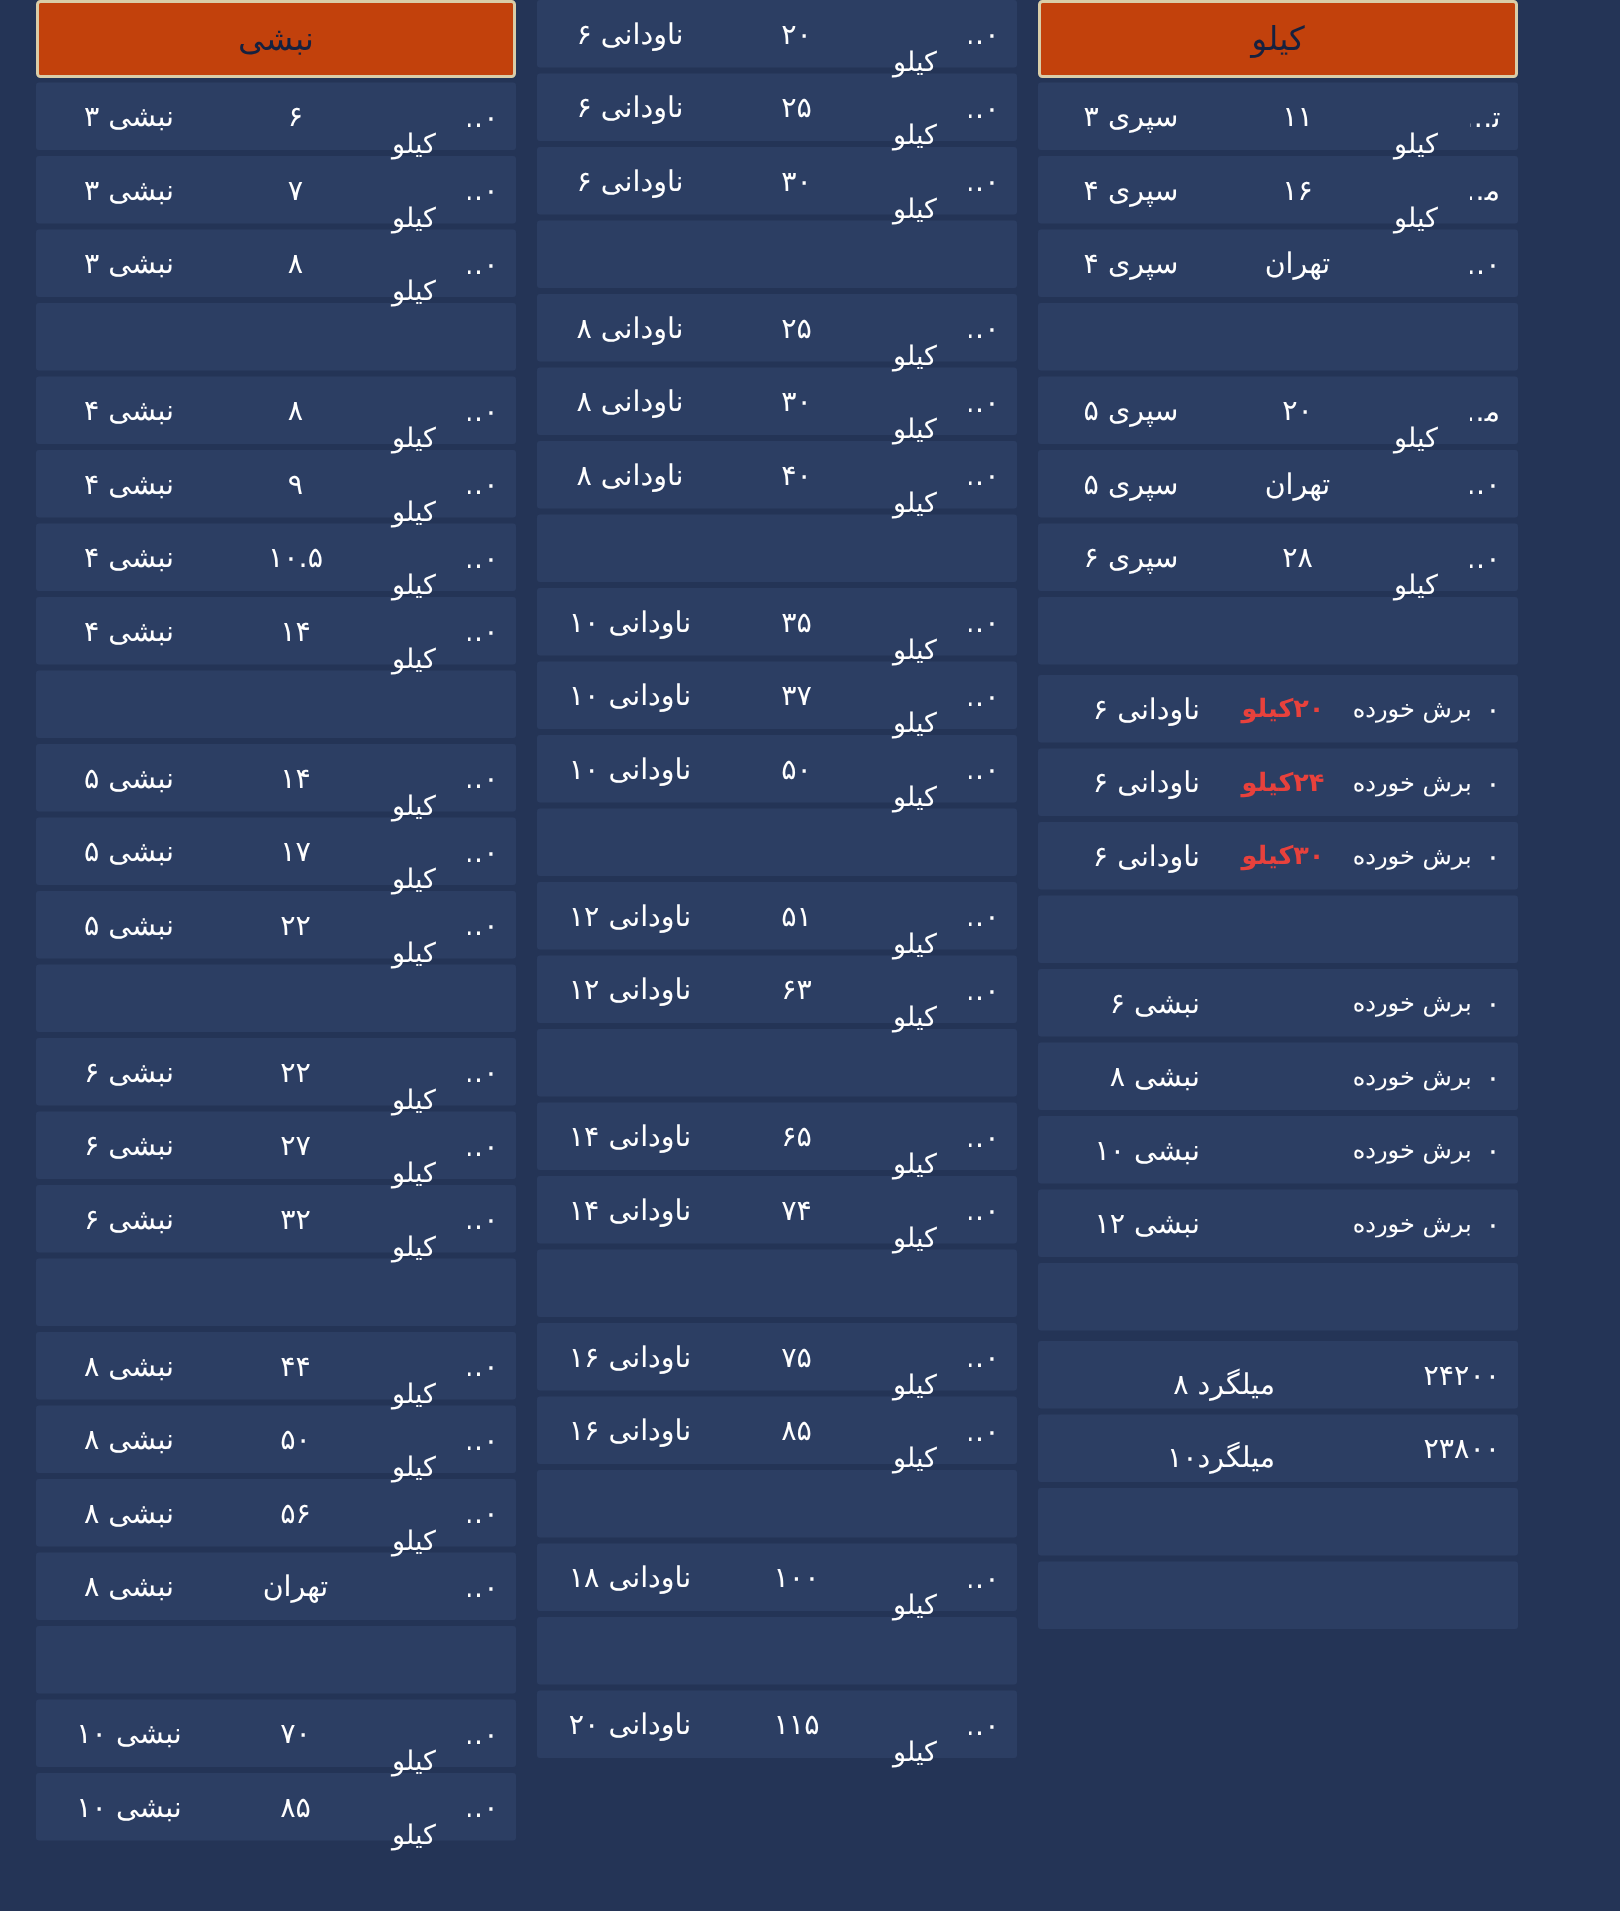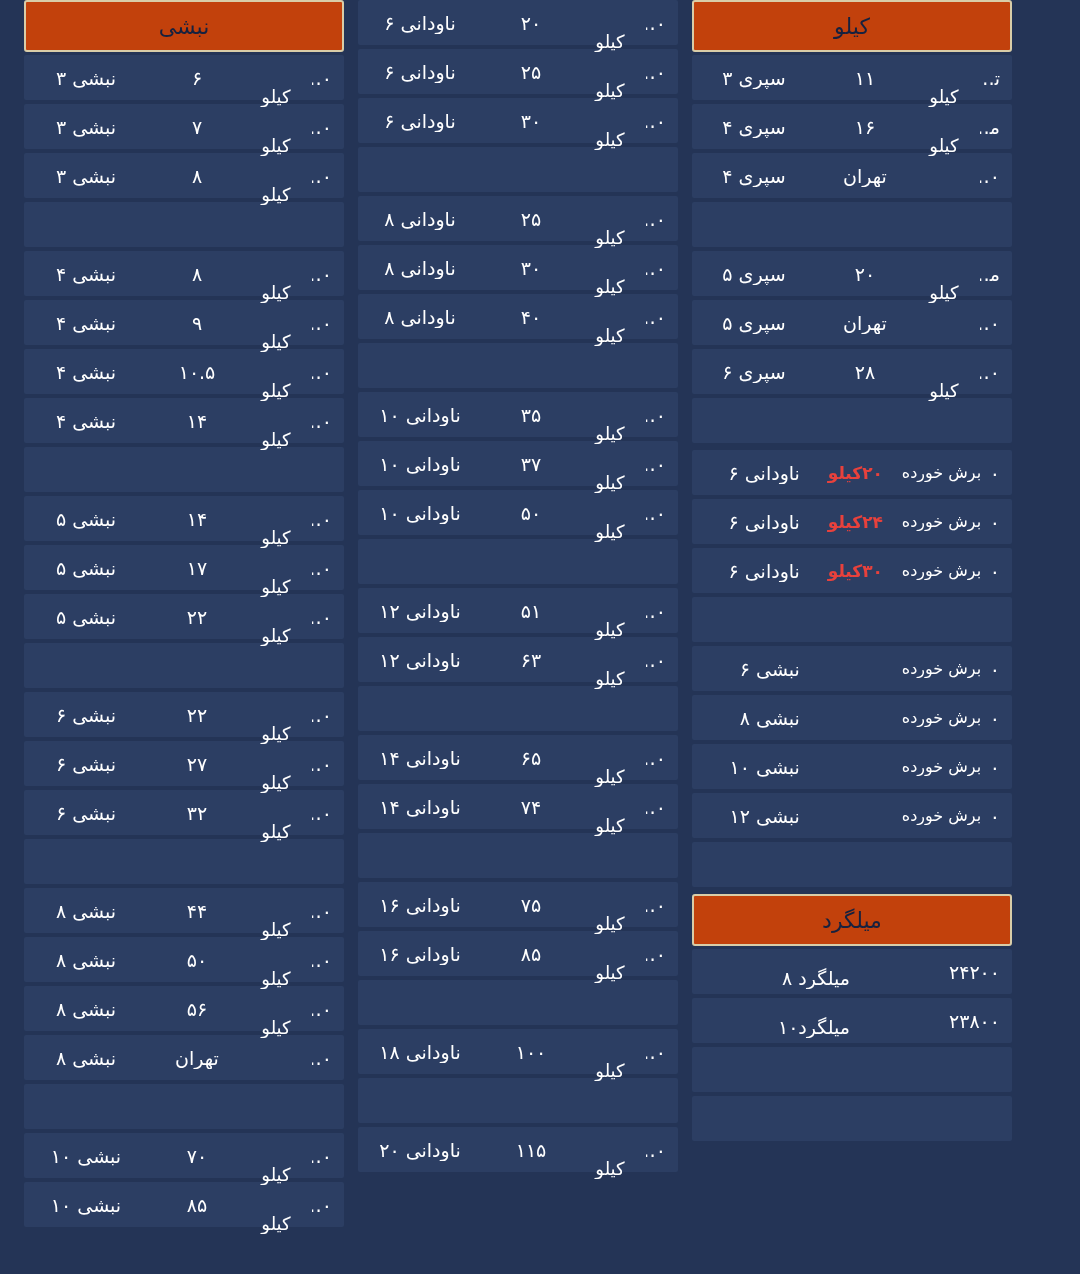--- a/index.html
+++ b/index.html
@@ -502,21 +502,20 @@
         <div class="row">
           <div class="cell c-price">۲۷۴۰۰</div>
           <div class="cell c-note">برش خورده</div>
           <div class="cell c-red"></div>
           <div class="cell c-name2">نبشی ۱۲</div>
         </div>
         <div class="spacer-sm"></div>
         <div class="gap"></div>
         <div class="spacer-sm"></div>
       </div>
-    <div class="hdr">میلگرد</div>
     <div id="milgerd-rows">
         <div class="row">
           <div class="cell c-price-wide">۲۴۲۰۰</div>
           <div class="cell c-name-wide">میلگرد ۸</div>
         </div>
         <div class="spacer-sm"></div>
         <div class="row">
           <div class="cell c-price-wide">۲۳۸۰۰</div>
           <div class="cell c-name-wide">میلگرد۱۰</div>
         </div>

